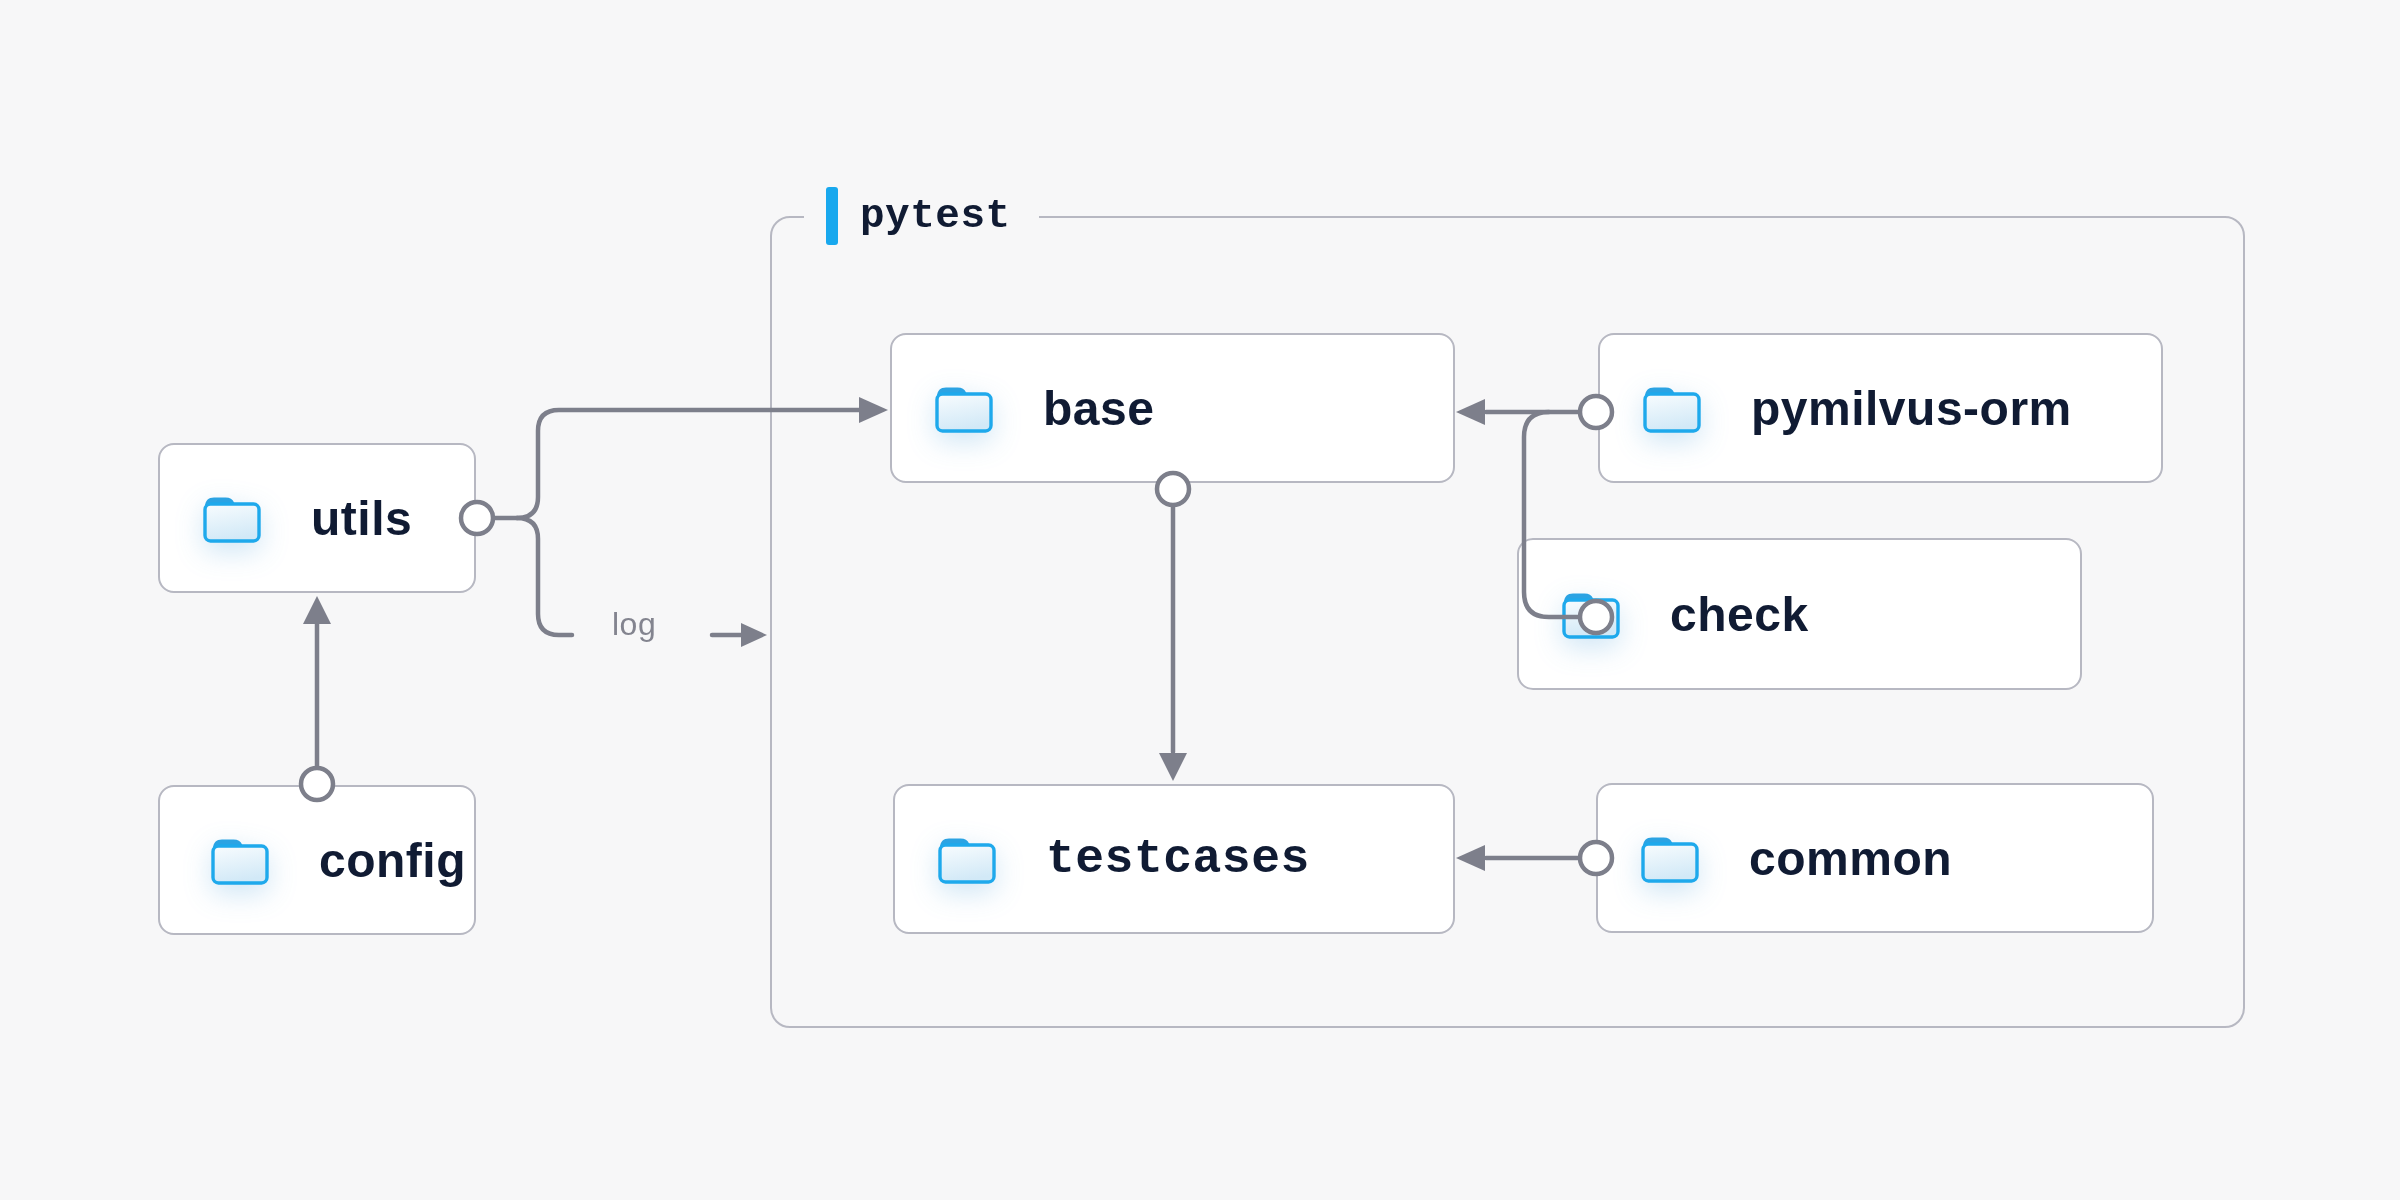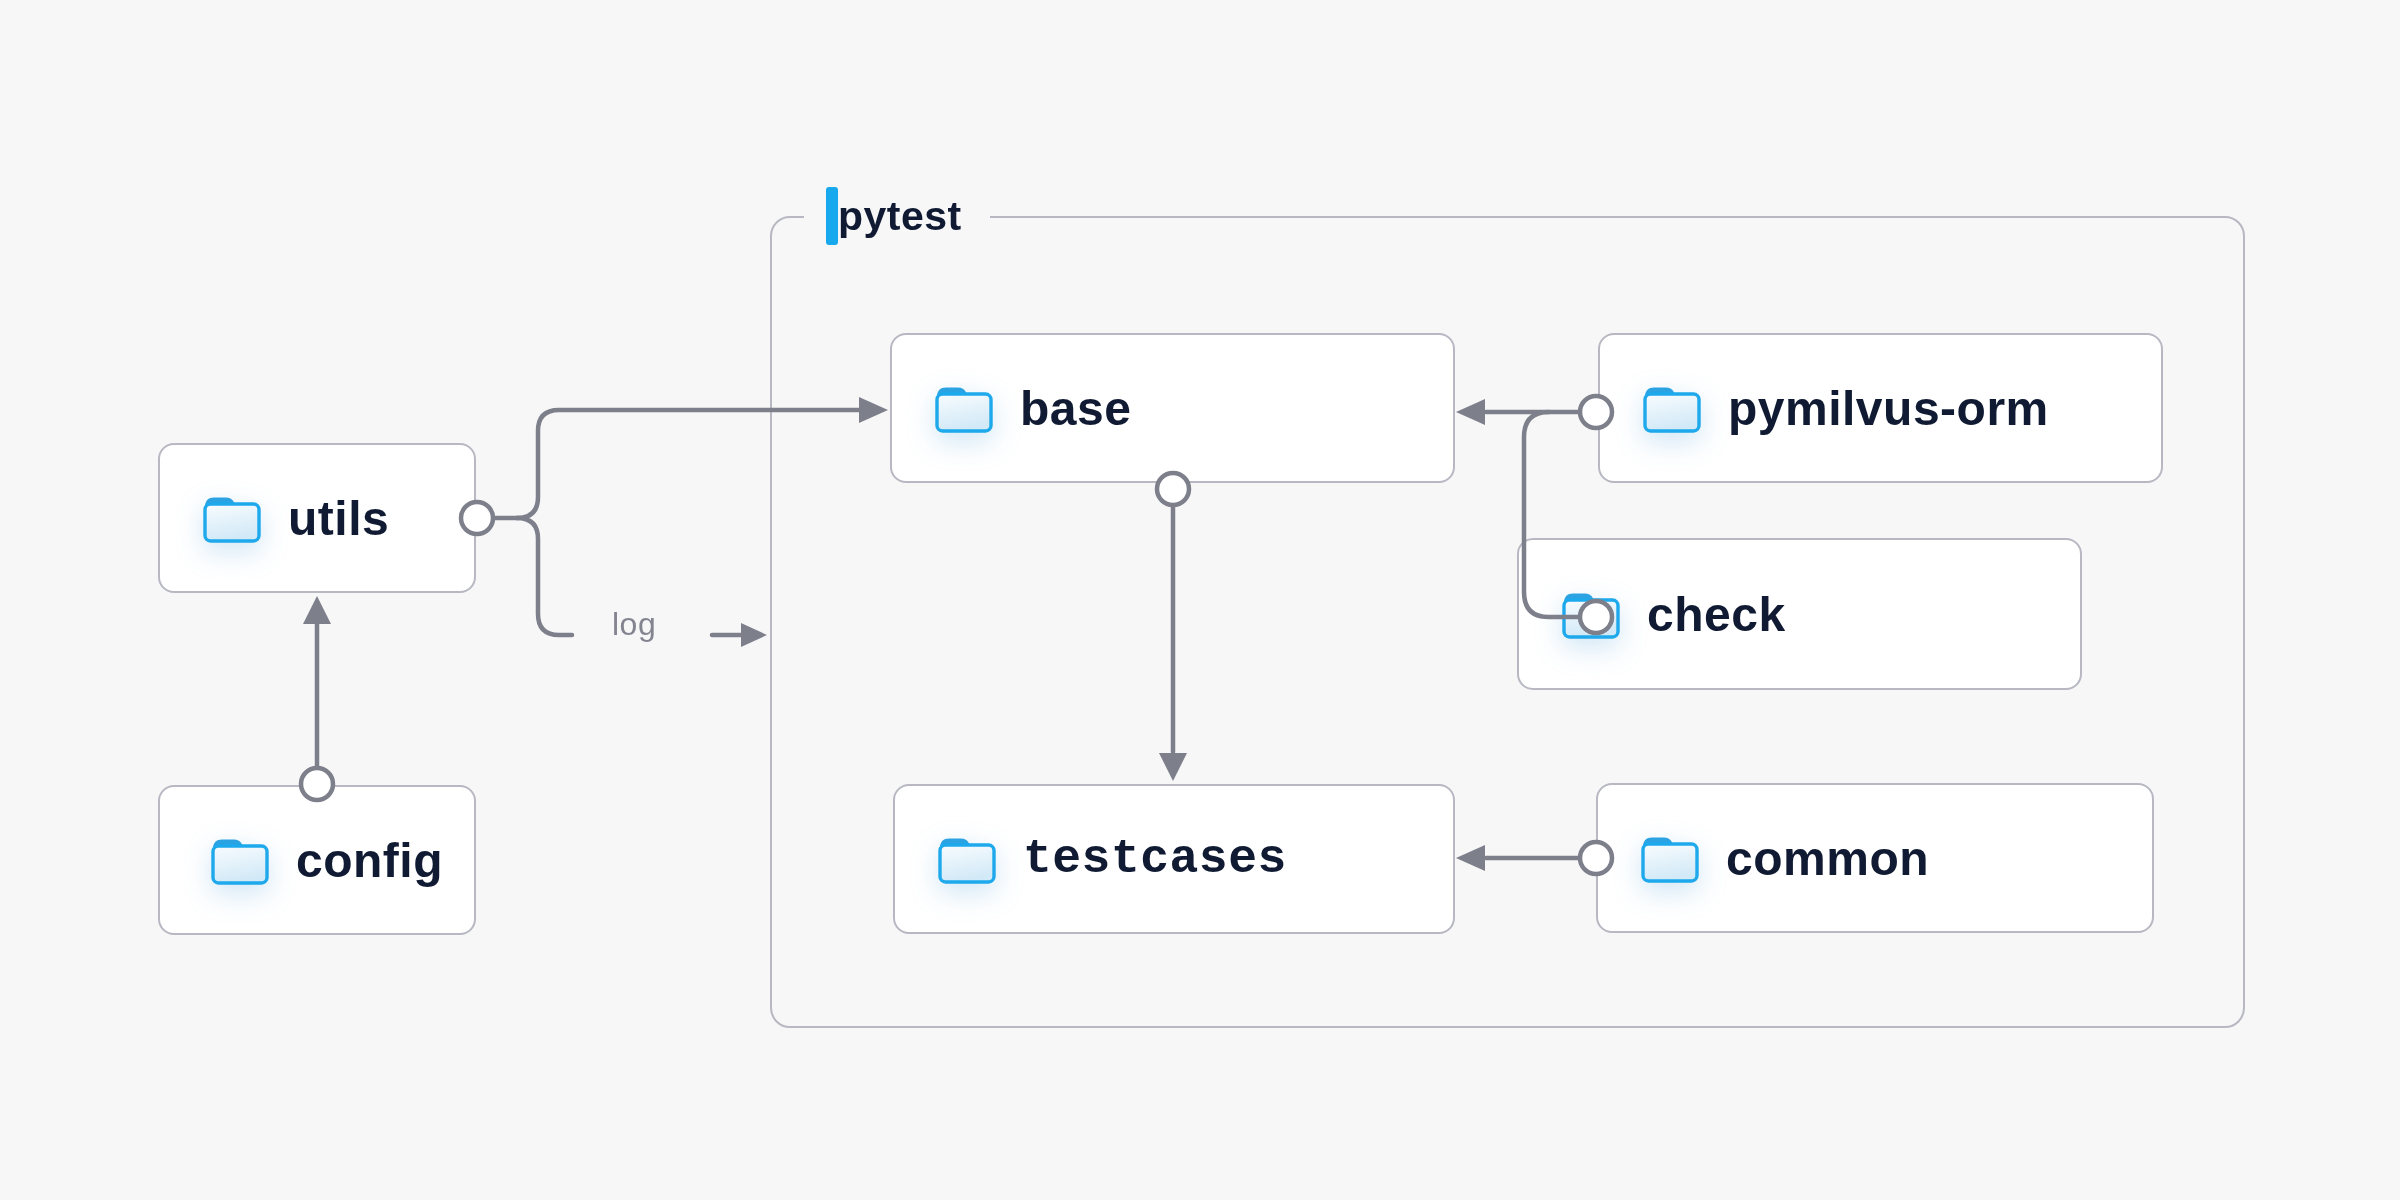--- a/index.html
+++ b/index.html
@@ -33,24 +33,26 @@
     border: 2.5px solid var(--node-border);
     border-radius: 20px;
     z-index: 1;
   }
 
   .group-label {
     position: absolute;
     left: 804px; top: 186px;
     display: inline-flex;
     align-items: center;
+    gap: 22px;
     padding: 0 28px 0 22px;
     background: var(--page-bg);
     z-index: 3;
     height: 60px;
+    font-family: Liberation Mono, monospace;
   }
   .accent-bar {
     width: 12px; height: 58px;
     border-radius: 3px;
     background: var(--accent-blue);
   }
   .group-label-text {
     font-size: 41px;
     font-weight: 700;
     color: var(--node-text);
@@ -59,21 +61,21 @@
 
   .node {
     position: absolute;
     height: 150px;
     background: var(--node-bg);
     border: 2.5px solid var(--node-border);
     border-radius: 16px;
     display: flex;
     align-items: center;
     padding-left: 40px;
-    gap: 24px;
+    gap: 47px;
     z-index: 2;
   }
   .node-label {
     font-size: 48px;
     font-weight: 700;
     color: var(--node-text);
     letter-spacing: 0.5px;
     white-space: nowrap;
   }
   .folder {

